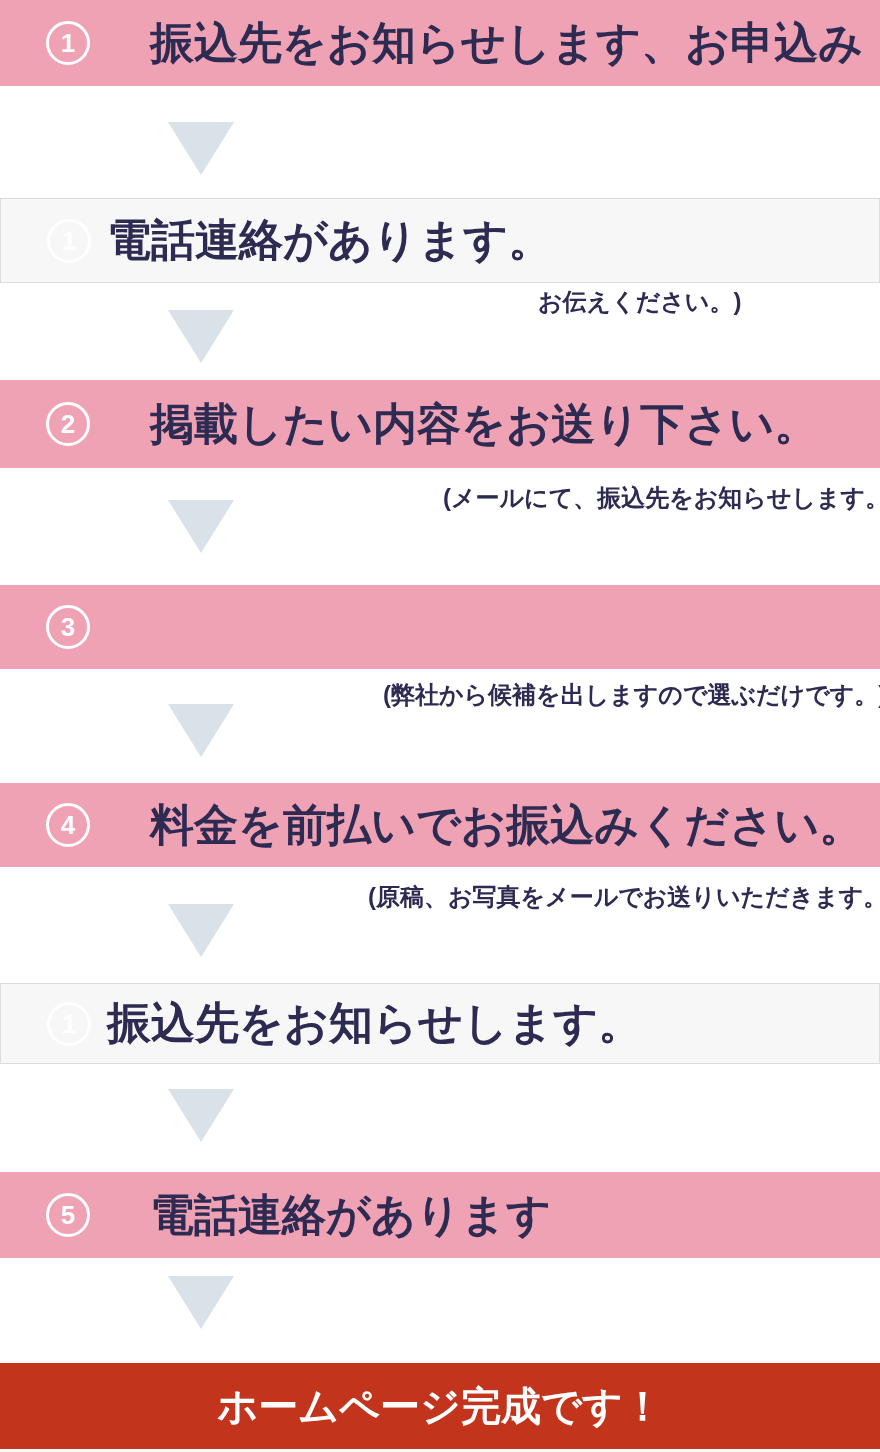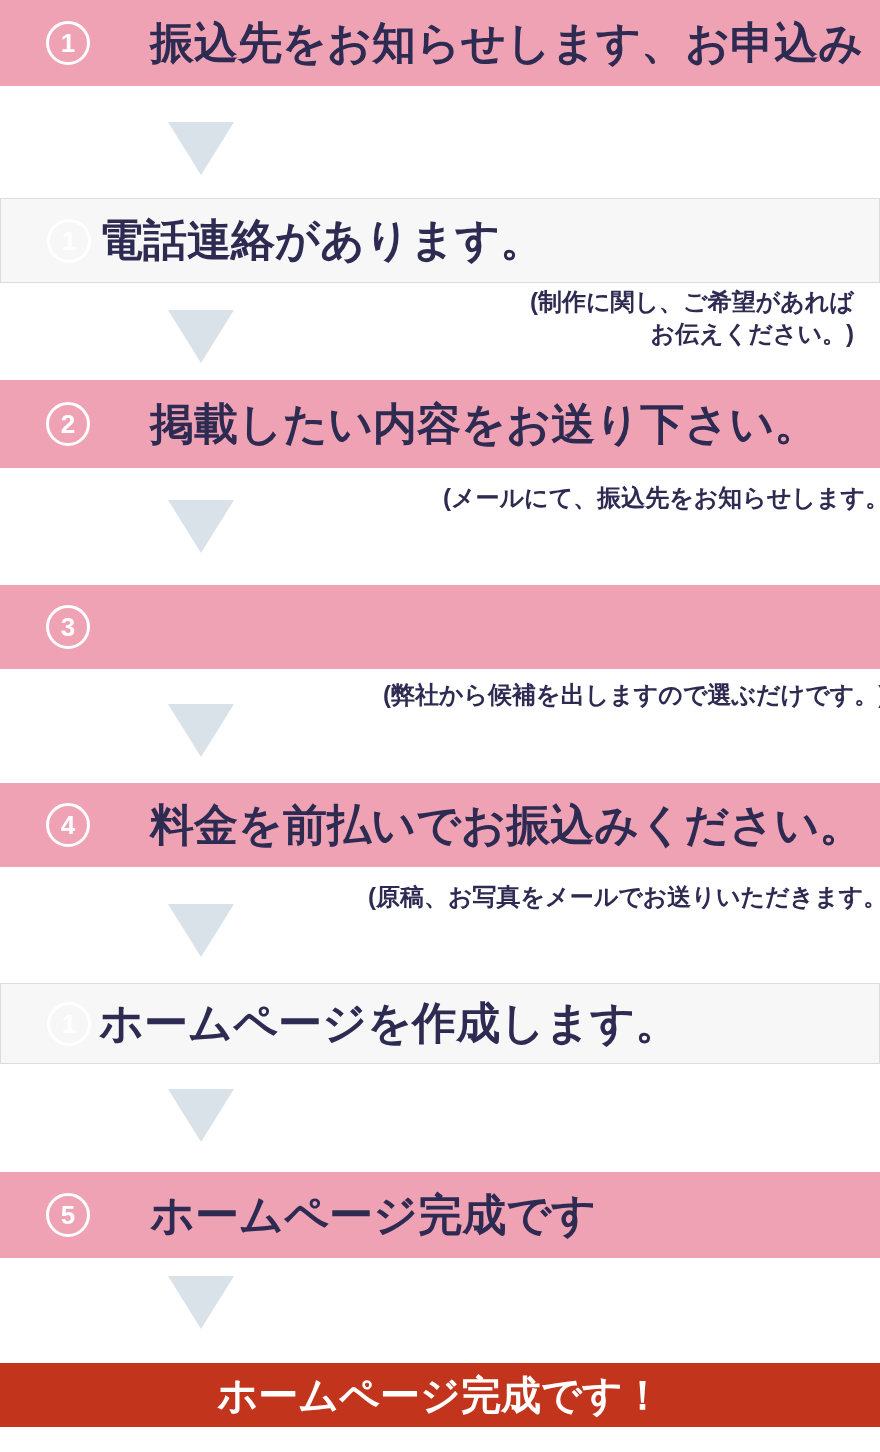--- a/index.html
+++ b/index.html
@@ -56,21 +56,21 @@
     line-height:1;
   }
   .title{
     color:var(--navy);
     font-size:44px;
     font-weight:bold;
     letter-spacing:0px;
     white-space:nowrap;
   }
   .banner.pink .title{ margin-left:60px; }
-  .banner.panel .title{ margin-left:8px; }
+  .banner.panel .title{ margin-left:16px; }
   .final-title{
     color:#ffffff;
     font-size:40px;
     font-weight:bold;
     white-space:nowrap;
   }
   .arrow{
     position:absolute;
     width:0;
     height:0;
@@ -103,21 +103,20 @@
   <div class="arrow" style="left:168px;top:122px;"></div>
 
   <div class="banner panel" style="top:198px;height:85px;">
     <div class="badge">
       <span>1</span>
     </div>
     <div class="title">電話連絡があります。</div>
   </div>
 
   <div class="note" style="left:530px;top:286px;">
-    <div>(制作に関し、ご希望があれば</div>
     <div class="line2">お伝えください。)</div>
   </div>
 
   <div class="arrow" style="left:168px;top:310px;"></div>
 
   <div class="banner pink" style="top:380px;height:88px;">
     <div class="badge">
       <span>2</span>
     </div>
     <div class="title">掲載したい内容をお送り下さい。</div>
@@ -151,31 +150,31 @@
   <div class="note" style="left:368px;top:881px;">
     <div>(原稿、お写真をメールでお送りいただきます。)</div>
   </div>
 
   <div class="arrow" style="left:168px;top:904px;"></div>
 
   <div class="banner panel" style="top:983px;height:81px;">
     <div class="badge">
       <span>1</span>
     </div>
-    <div class="title">ホームページを作成します。</div>
+    <div class="title">振込先をお知らせします。</div>
   </div>
 
   <div class="arrow" style="left:168px;top:1089px;"></div>
 
   <div class="banner pink" style="top:1172px;height:86px;">
     <div class="badge">
       <span>5</span>
     </div>
-    <div class="title">ホームページ完成です</div>
+    <div class="title">電話連絡があります</div>
   </div>
 
   <div class="arrow" style="left:168px;top:1276px;"></div>
 
-  <div class="banner red" style="top:1363px;height:64px;text-align:center;">
+  <div class="banner red" style="top:1363px;height:86px;text-align:center;">
     <div class="final-title">ホームページ完成です！</div>
   </div>
 
 </div>
 
 </body></html>

